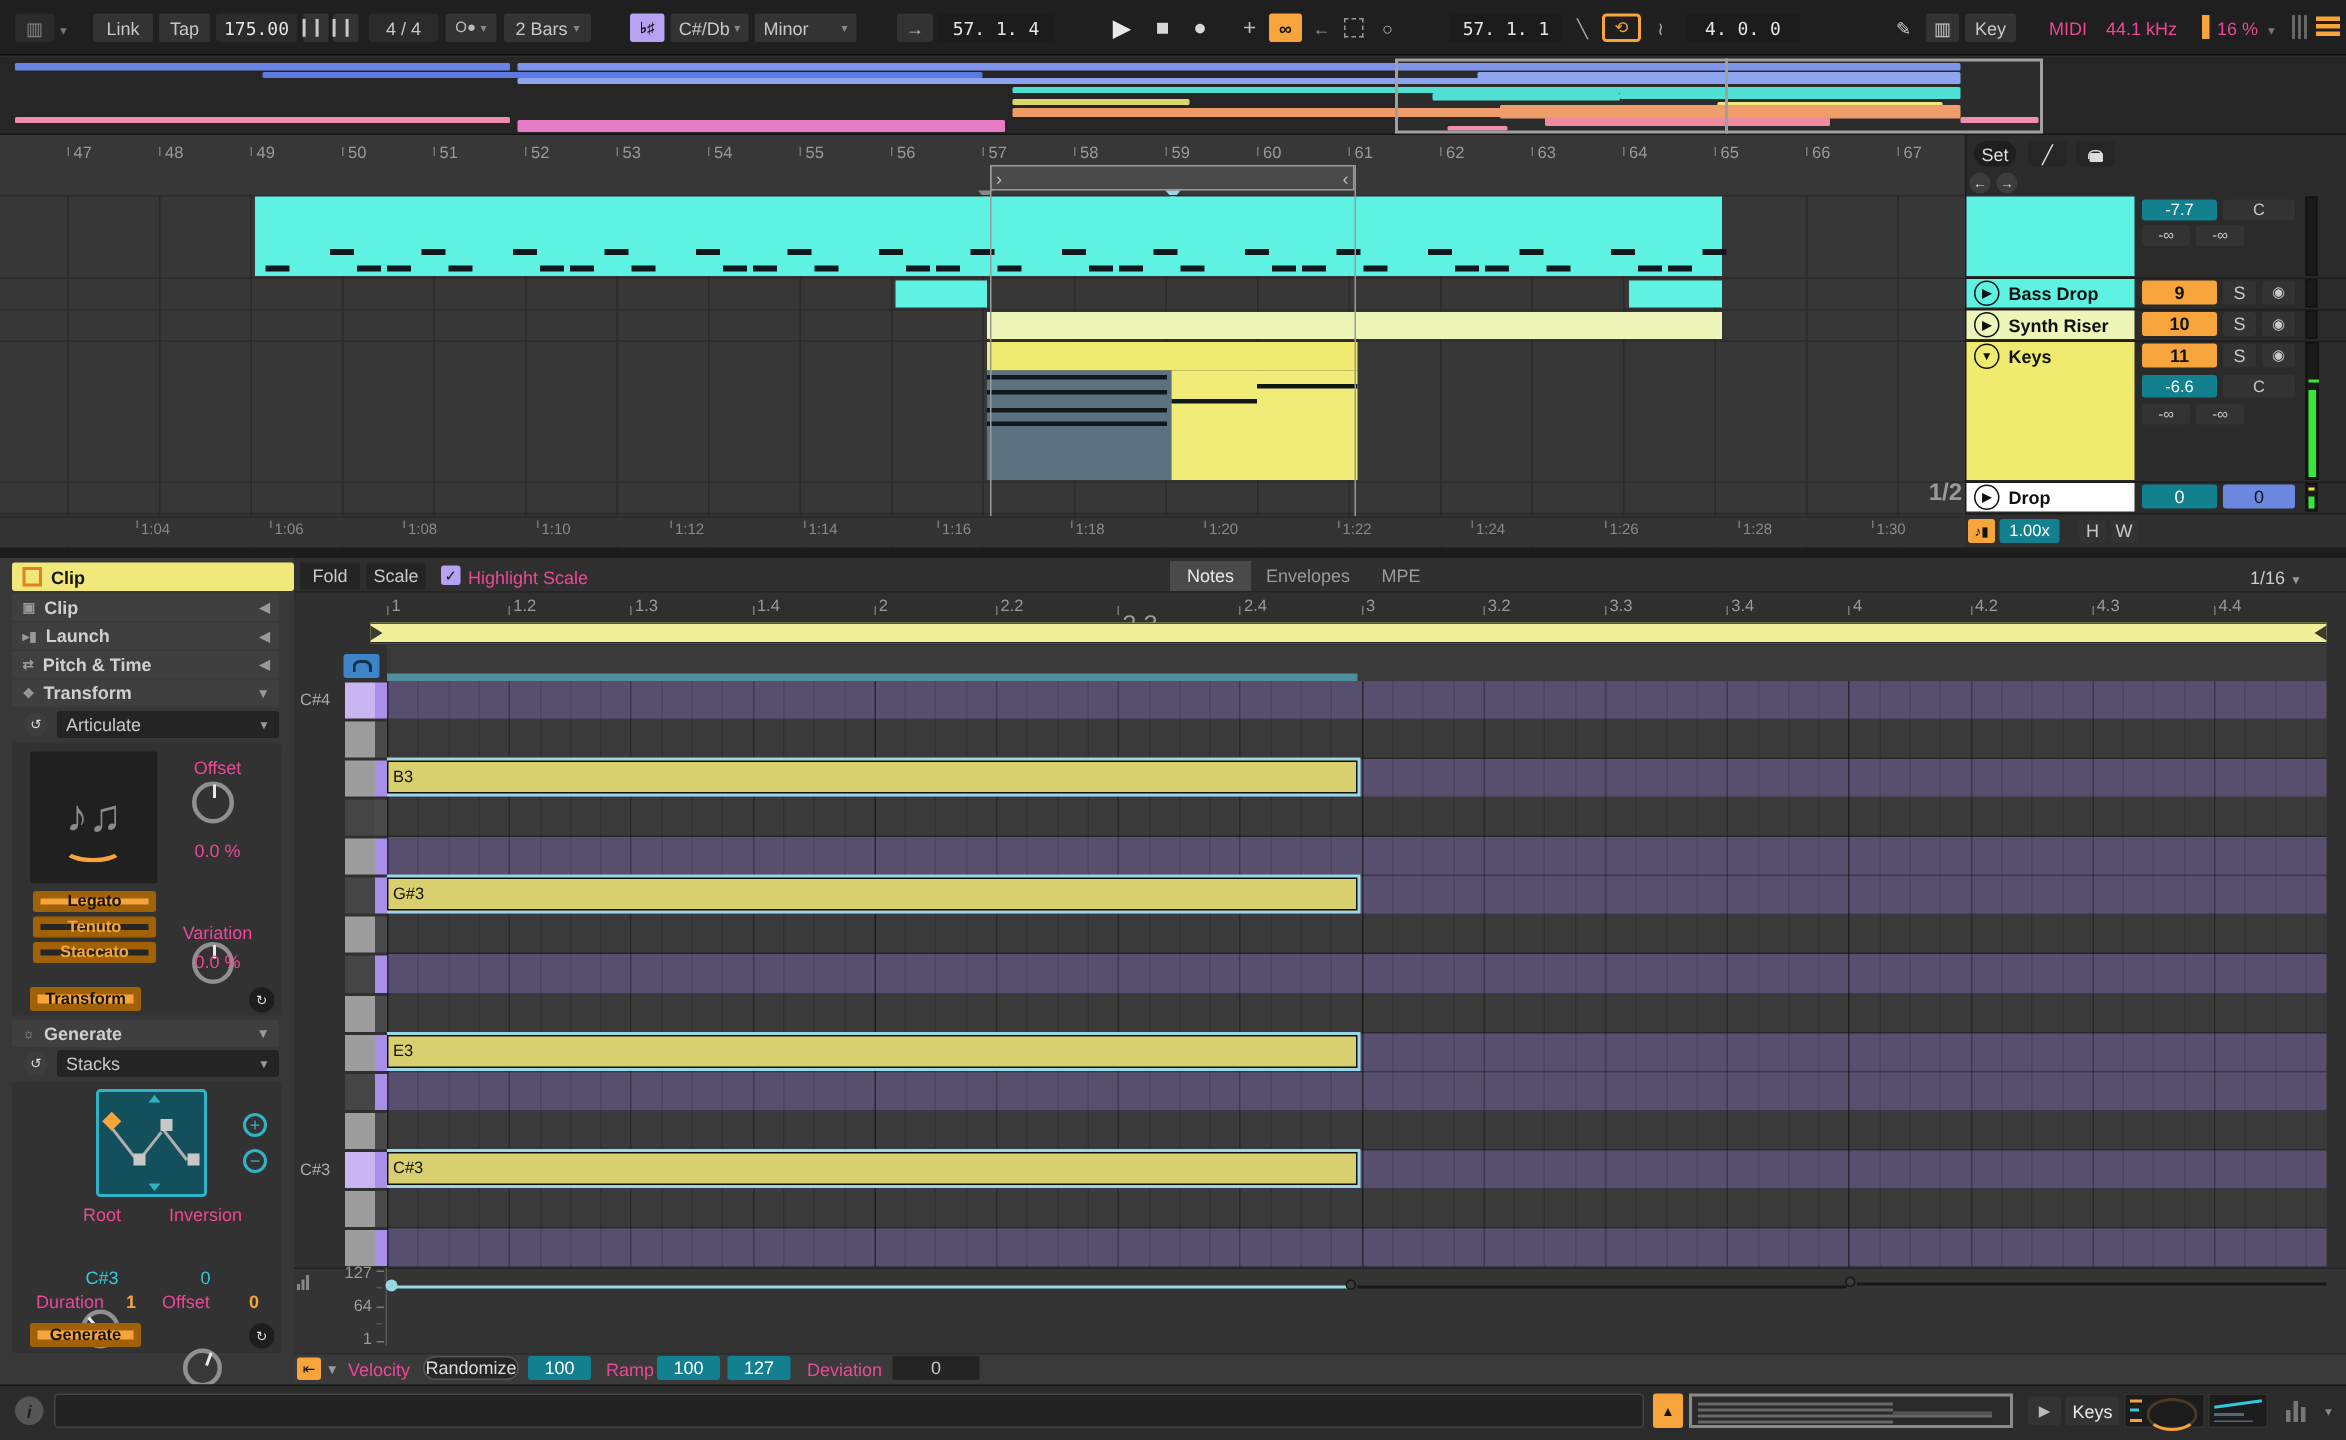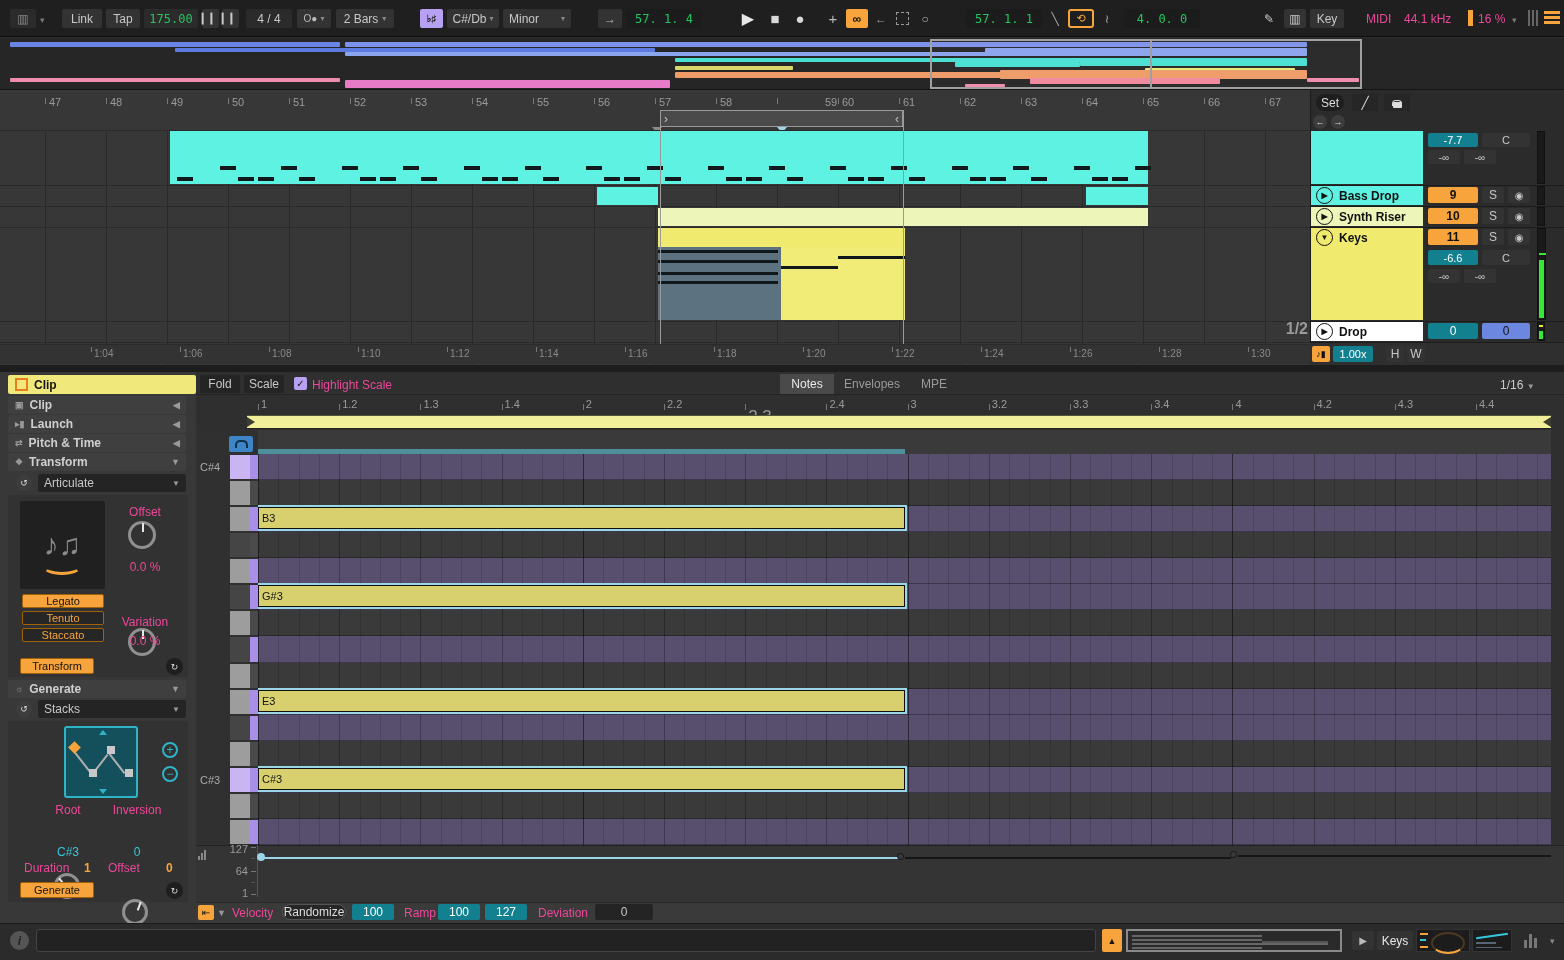--- a/index.html
+++ b/index.html
@@ -1,31 +1,31 @@
 <!DOCTYPE html>
 <html><head>
 <meta charset="utf-8">
 <style>
   html,body{margin:0;padding:0;background:#141414;}
   #app{position:relative;width:1564px;height:960px;background:#2f2f2f;overflow:hidden;
        font-family:"Liberation Sans",sans-serif;color:#ccc;font-size:12px;}
   .a{position:absolute;box-sizing:border-box;}
   .btn{background:#333;color:#c8c8c8;display:flex;align-items:center;justify-content:center;border-radius:2px;}
-  .fld{background:#1c1c1c;color:#22c55e;display:flex;align-items:center;justify-content:center;border-radius:2px;
+  .fld{background:#1c1c1c;color:#e5e5e5;display:flex;align-items:center;justify-content:center;border-radius:2px;
        font-family:"DejaVu Sans Mono",monospace;font-size:12px;}
   .ora{background:#f7a43c;color:#111;}
   .teal{background:#12808f;color:#fff;display:flex;align-items:center;justify-content:center;border-radius:2px;font-size:12px;}
   .blue{background:#6c87e0;color:#111;display:flex;align-items:center;justify-content:center;border-radius:2px;}
   .sec{background:#3f3f3f;color:#cfcfcf;display:flex;align-items:center;font-weight:bold;font-size:12px;border-radius:2px;}
   .trkname{font-weight:bold;color:#111;font-size:12px;display:flex;align-items:center;}
   .pcirc{width:15px;height:15px;border:1.4px solid #111;border-radius:50%;display:flex;align-items:center;justify-content:center;
          font-size:8px;color:#111;margin:0 6px 0 5px;flex:none;}
   .knob{border:3px solid #909090;border-radius:50%;position:relative;}
   .knob .pt{position:absolute;left:50%;top:-1px;width:2px;height:9px;background:#e8e8e8;transform-origin:50% 14px;}
-  .obtn{border:1px solid #a16207;color:#f7a43c;background:#262626;font-weight:normal;display:flex;align-items:center;justify-content:center;border-radius:2px;font-size:11px;}
+  .obtn{border:5px solid #a16207;color:#f7a43c;background:#262626;font-weight:bold;display:flex;align-items:center;justify-content:center;border-radius:2px;font-size:11px;}
   .obtn.fill{background:#f7a43c;color:#141414;}
   .lbl{color:#ec4899;font-size:12px;}
   .tick{color:#9a9a9a;font-size:11px;font-family:"Liberation Sans",sans-serif;}
   .circle-ic{width:14px;height:14px;border-radius:50%;background:#3d3d3d;color:#ddd;display:flex;align-items:center;justify-content:center;font-size:9px;}
 </style>
 </head>
 <body>
 
 <div id="app">
 
@@ -156,21 +156,21 @@
       <div style="position: absolute; box-sizing: border-box; left: 476px; top: 4px; color: rgb(154, 154, 154); font-size: 11px;">54</div>
       <div style="position: absolute; box-sizing: border-box; left: 472px; top: 6px; width: 1px; height: 6px; background: rgb(119, 119, 119);"></div>
       <div style="position: absolute; box-sizing: border-box; left: 537px; top: 4px; color: rgb(154, 154, 154); font-size: 11px;">55</div>
       <div style="position: absolute; box-sizing: border-box; left: 533px; top: 6px; width: 1px; height: 6px; background: rgb(119, 119, 119);"></div>
       <div style="position: absolute; box-sizing: border-box; left: 598px; top: 4px; color: rgb(154, 154, 154); font-size: 11px;">56</div>
       <div style="position: absolute; box-sizing: border-box; left: 594px; top: 6px; width: 1px; height: 6px; background: rgb(119, 119, 119);"></div>
       <div style="position: absolute; box-sizing: border-box; left: 659px; top: 4px; color: rgb(154, 154, 154); font-size: 11px;">57</div>
       <div style="position: absolute; box-sizing: border-box; left: 655px; top: 6px; width: 1px; height: 6px; background: rgb(119, 119, 119);"></div>
       <div style="position: absolute; box-sizing: border-box; left: 720px; top: 4px; color: rgb(154, 154, 154); font-size: 11px;">58</div>
       <div style="position: absolute; box-sizing: border-box; left: 716px; top: 6px; width: 1px; height: 6px; background: rgb(119, 119, 119);"></div>
-      <div style="position: absolute; box-sizing: border-box; left: 781px; top: 4px; color: rgb(154, 154, 154); font-size: 11px; margin-left: 44px;">59</div>
+      <div style="position: absolute; box-sizing: border-box; left: 781px; top: 4px; color: rgb(154, 154, 154); font-size: 11px;">59</div>
       <div style="position: absolute; box-sizing: border-box; left: 777px; top: 6px; width: 1px; height: 6px; background: rgb(119, 119, 119);"></div>
       <div style="position: absolute; box-sizing: border-box; left: 842px; top: 4px; color: rgb(154, 154, 154); font-size: 11px;">60</div>
       <div style="position: absolute; box-sizing: border-box; left: 838px; top: 6px; width: 1px; height: 6px; background: rgb(119, 119, 119);"></div>
       <div style="position: absolute; box-sizing: border-box; left: 903px; top: 4px; color: rgb(154, 154, 154); font-size: 11px;">61</div>
       <div style="position: absolute; box-sizing: border-box; left: 899px; top: 6px; width: 1px; height: 6px; background: rgb(119, 119, 119);"></div>
       <div style="position: absolute; box-sizing: border-box; left: 964px; top: 4px; color: rgb(154, 154, 154); font-size: 11px;">62</div>
       <div style="position: absolute; box-sizing: border-box; left: 960px; top: 6px; width: 1px; height: 6px; background: rgb(119, 119, 119);"></div>
       <div style="position: absolute; box-sizing: border-box; left: 1025px; top: 4px; color: rgb(154, 154, 154); font-size: 11px;">63</div>
       <div style="position: absolute; box-sizing: border-box; left: 1021px; top: 6px; width: 1px; height: 6px; background: rgb(119, 119, 119);"></div>
       <div style="position: absolute; box-sizing: border-box; left: 1086px; top: 4px; color: rgb(154, 154, 154); font-size: 11px;">64</div>

